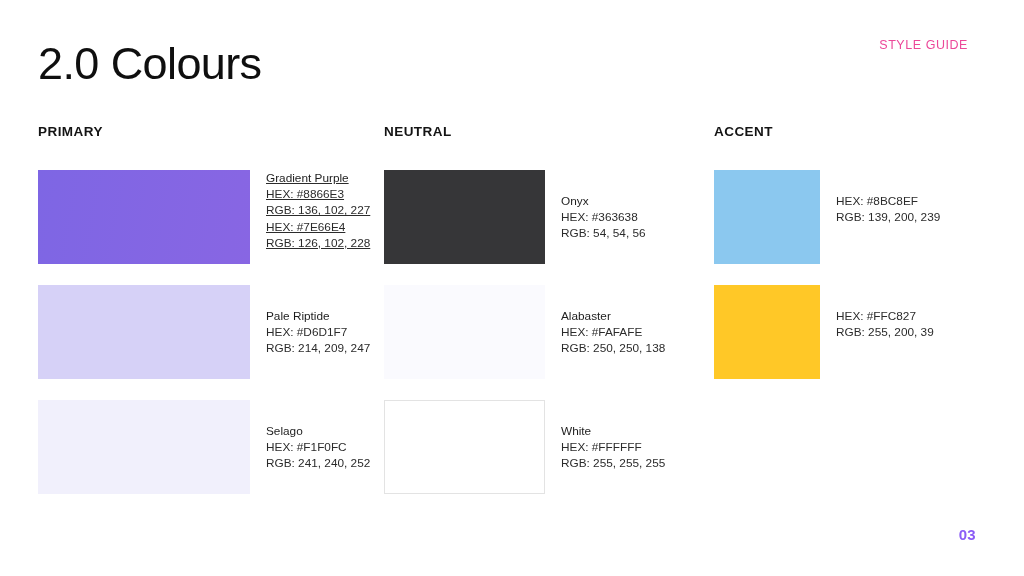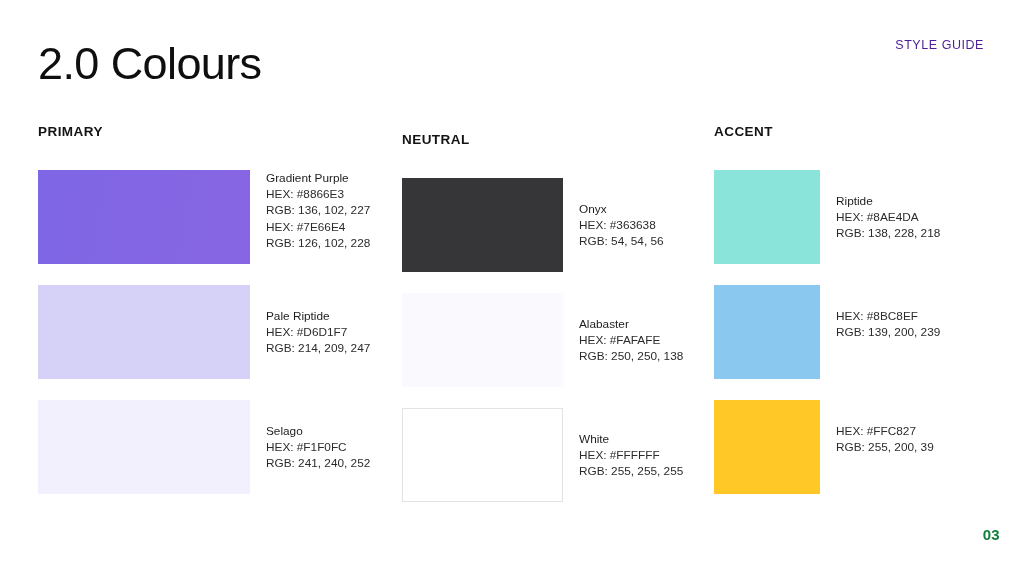--- a/index.html
+++ b/index.html
@@ -19,25 +19,25 @@
   .slide {
     position: absolute;
     inset: 0;
     width: 1024px;
     height: 576px;
   }
 
   
   .eyebrow {
     position: absolute;
-    right: 40px;
+    right: 56px;
     top: 38px;
     font-size: 12.5px;
     letter-spacing: 0.55px;
-    color: #4c1d95;
+    color: #ec4899;
     font-weight: 400;
     text-align: left;
   }
 
   .page-title {
     position: absolute;
     left: 38px;
     top: 40px;
     font-size: 45px;
     line-height: 1.05;
@@ -54,21 +54,21 @@
     top: 0;
     width: 1024px;
     height: 576px;
   }
 
   .column {
     position: absolute;
     top: 124px;
   }
   .column-primary { left: 38px;  width: 356px; }
-  .column-neutral { left: 402px; width: 312px; margin-top: 8px; }
+  .column-neutral { left: 384px; width: 312px; }
   .column-accent  { left: 714px; width: 280px; }
 
   .column-header {
     font-size: 13.5px;
     font-weight: 700;
     letter-spacing: 0.45px;
     color: #141414;
     margin: 0 0 30px 0;
     height: 16px;
   }
@@ -102,31 +102,31 @@
   }
 
   .swatch-info .line {
     white-space: nowrap;
   }
   .swatch-info .swatch-name {
     color: #1d1d1d;
   }
 
   
-  .align-top   .swatch-info { padding-top: 0px; }
+  .align-top   .swatch-info { padding-top: 0px; text-decoration: underline; }
   .align-mid   .swatch-info { padding-top: 23px; }
 
   
   .page-number {
     position: absolute;
-    right: 24px;
+    right: 48px;
     bottom: 33px;
     font-size: 15px;
     font-weight: 700;
-    color: #15803d;
+    color: #8b5cf6;
     letter-spacing: 0.3px;
   }
 </style>
 </head>
 <body>
 
 <div class="slide">
 
   <div class="eyebrow">STYLE GUIDE</div>
 
@@ -185,28 +185,20 @@
           <div class="swatch-info">
             <div class="line swatch-name">White</div>
             <div class="line">HEX: #FFFFFF</div>
             <div class="line">RGB: 255, 255, 255</div>
           </div>
         </div>
       </div>
       <div class="column column-accent">
         <div class="column-header">ACCENT</div>
         <div class="swatch-row align-mid">
-          <div class="swatch-chip" style="background: rgb(138, 228, 218);"></div>
-          <div class="swatch-info">
-            <div class="line swatch-name">Riptide</div>
-            <div class="line">HEX: #8AE4DA</div>
-            <div class="line">RGB: 138, 228, 218</div>
-          </div>
-        </div>
-        <div class="swatch-row align-mid">
           <div class="swatch-chip" style="background: rgb(139, 200, 239);"></div>
           <div class="swatch-info">
             <div class="line">HEX: #8BC8EF</div>
             <div class="line">RGB: 139, 200, 239</div>
           </div>
         </div>
         <div class="swatch-row align-mid">
           <div class="swatch-chip" style="background: rgb(255, 200, 39);"></div>
           <div class="swatch-info">
             <div class="line">HEX: #FFC827</div>

